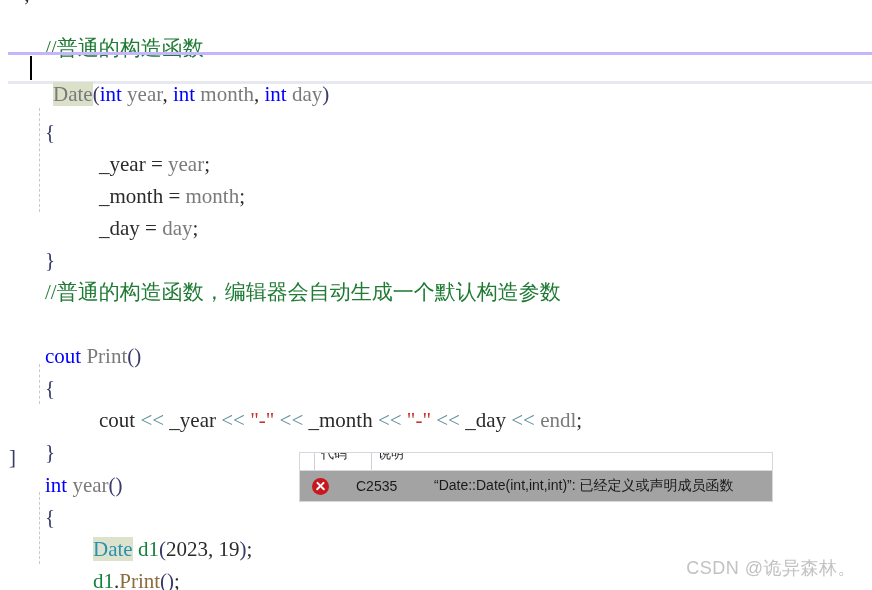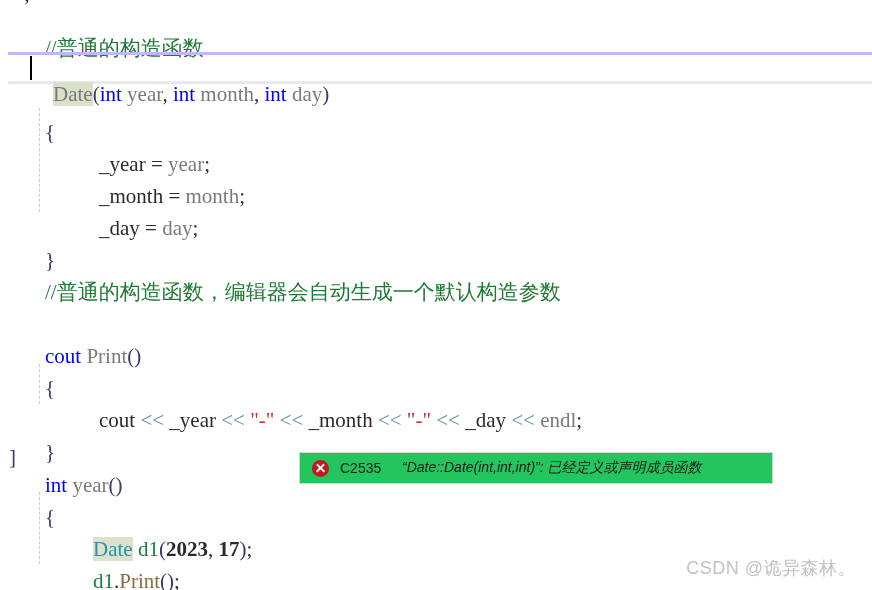--- a/index.html
+++ b/index.html
@@ -72,21 +72,21 @@
 
   
   .t-comment  { color: #1f7a33; }
   .t-keyword  { color: #0000ff; }
   .t-plain    { color: #2b2b2b; }
   .t-ident    { color: #7a7a7a; }
   .t-type     { color: #2b91af; }
   .t-string   { color: #c6342b; }
   .t-op       { color: #5f8f9a; }
   .t-punct    { color: #3a3a6a; }
-  .t-num      { color: #2b2b2b; font-weight: bold; }
+  .t-num      { color: #2b2b2b; }
   .t-member   { color: #8a6d3b; }
   .t-var      { color: #15803d; }
 
   .hl-ref { background: #dbe0c8; }
   .hl-ref2 { background: #dde2cd; }
 
   
   #error-panel {
     position: absolute;
     left: 300px;
@@ -116,24 +116,25 @@
     overflow: hidden;
   }
   .err-header .hcell.c0 { width: 14px; padding: 0; }
   .err-header .hcell.c1 { width: 44px; }
   .err-header .hcell.c2 { width: 380px; border-right: none; }
 
   .err-row {
     display: flex;
     align-items: center;
     height: 30px;
-    background: #22c55e;
+    background: #a3a3a3;
     font-family: "Liberation Sans", "DejaVu Sans", sans-serif;
     font-size: 14px;
     color: #1a1a1a;
+    gap: 16px;
   }
   .err-icon-cell {
     width: 40px;
     display: flex;
     align-items: center;
     justify-content: center;
   }
   .err-icon {
     width: 17px; height: 17px;
     border-radius: 50%;
@@ -146,21 +147,21 @@
     position: absolute;
     left: 3px; top: 7.5px;
     width: 11px; height: 2.4px;
     background: #ffffff;
     border-radius: 1px;
   }
   .err-icon::before { transform: rotate(45deg); }
   .err-icon::after  { transform: rotate(-45deg); }
 
   .err-code { width: 62px; }
-  .err-desc { flex: 1; font-style: italic; }
+  .err-desc { flex: 1; }
 
   
   #watermark {
     position: absolute;
     right: 16px;
     bottom: 10px;
     font-family: "Liberation Sans", "DejaVu Sans", sans-serif;
     font-size: 18px;
     color: #c2c2c2;
     letter-spacing: 0.5px;
@@ -240,34 +241,39 @@
 
   <div class="code-line" style="top:437px; position:absolute; left:0; width:872px;">
     <span class="fold-marker">]</span><span class="t-keyword">int</span><span> </span><span class="t-ident">year</span><span class="t-punct">()</span>
   </div>
 
   <div class="code-line" style="top:469px; position:absolute; left:0; width:872px;">
     <span class="t-punct">{</span>
   </div>
 
   <div class="code-line" style="top:501px; position:absolute; left:0; width:872px; padding-left:72px;">
-    <span class="t-type hl-ref2">Date</span><span> </span><span class="t-var">d1</span><span class="t-punct">(</span><span class="t-num">2023</span><span class="t-plain">, </span><span class="t-num">17</span><span class="t-punct">)</span><span class="t-plain">;</span>
+    <span class="t-type hl-ref2">Date</span><span> </span><span class="t-var">d1</span><span class="t-punct">(</span><span class="t-num">2023</span><span class="t-plain">, </span><span class="t-num">19</span><span class="t-punct">)</span><span class="t-plain">;</span>
   </div>
 
   <div class="code-line" style="top:533px; position:absolute; left:0; width:872px; padding-left:72px;">
     <span class="t-var">d1</span><span class="t-plain">.</span><span class="t-member">Print</span><span class="t-punct">()</span><span class="t-plain">;</span>
   </div>
 
   <div class="code-line" style="top:565px; position:absolute; left:0; width:872px;">
     
   </div>
 
 </div>
 
 <div id="error-panel">
+  <div class="err-header">
+    <div class="hcell c0"></div>
+    <div class="hcell c1">代码</div>
+    <div class="hcell c2">说明</div>
+  </div>
   <div class="err-row">
     <div class="err-icon-cell">
       <span class="err-icon"></span>
     </div>
     <div class="err-code">C2535</div>
     <div class="err-desc">“Date::Date(int,int,int)”: 已经定义或声明成员函数</div>
   </div>
 </div>
 
 <div id="watermark">CSDN @诡异森林。</div>

